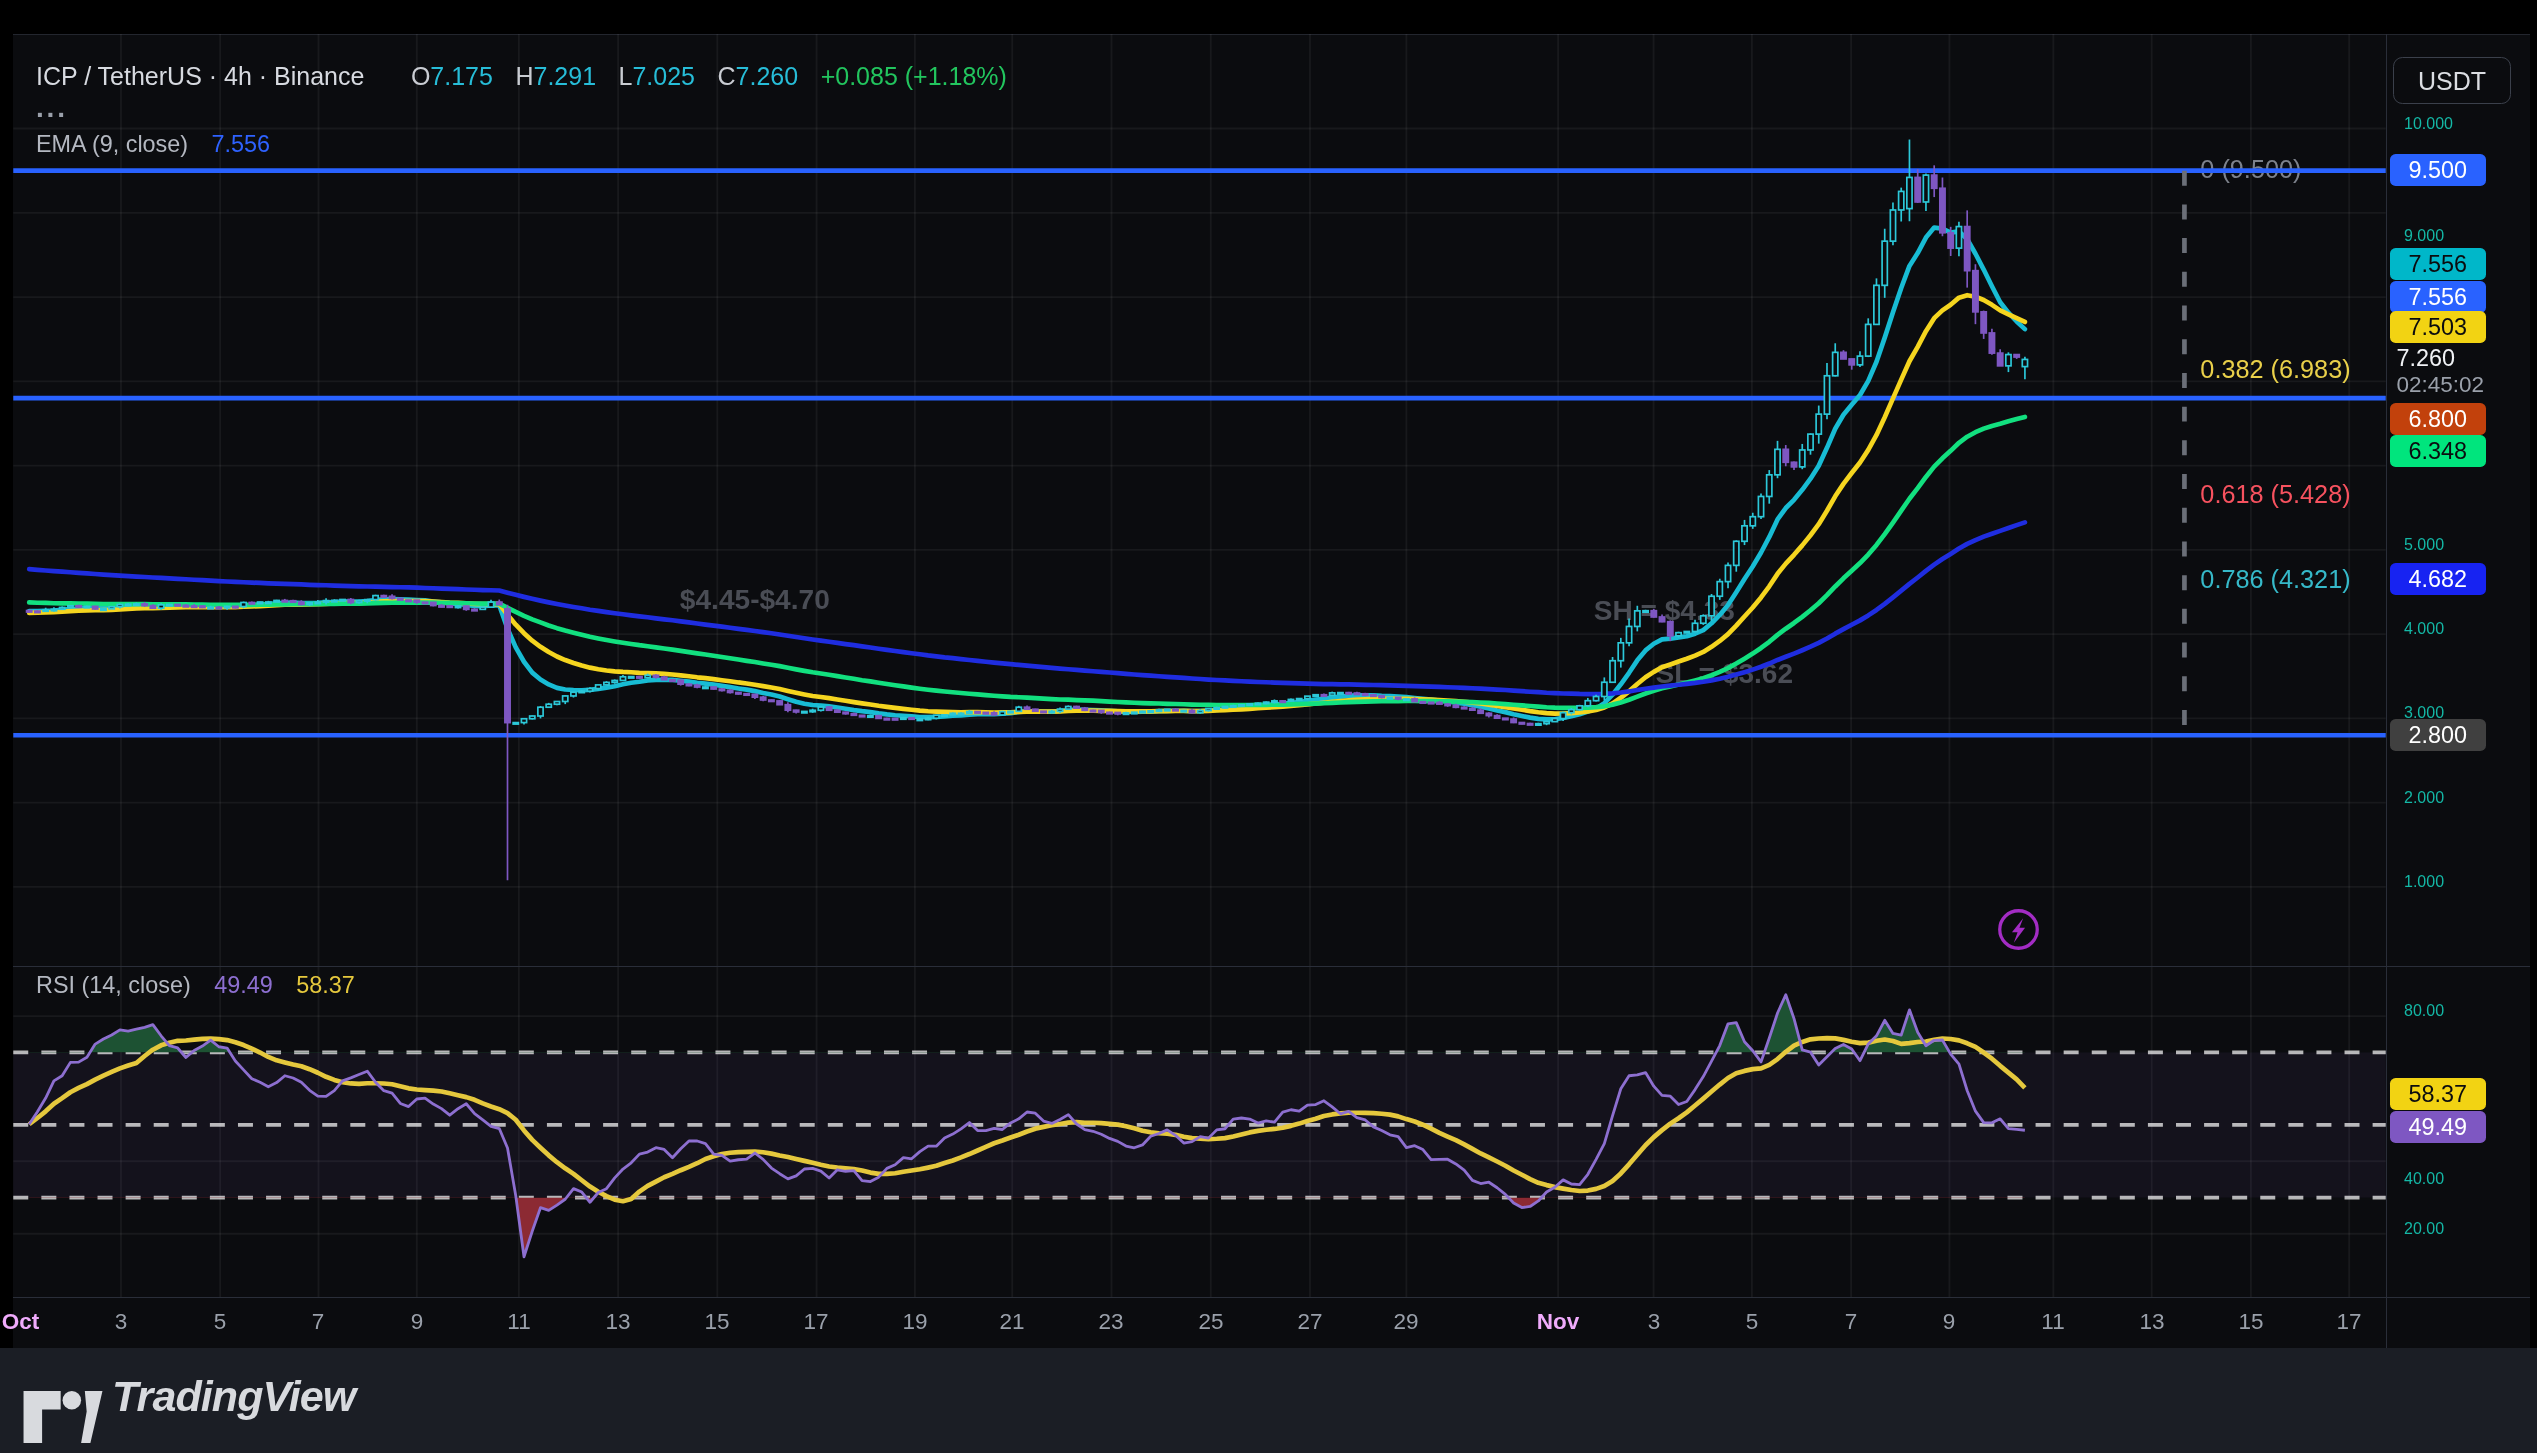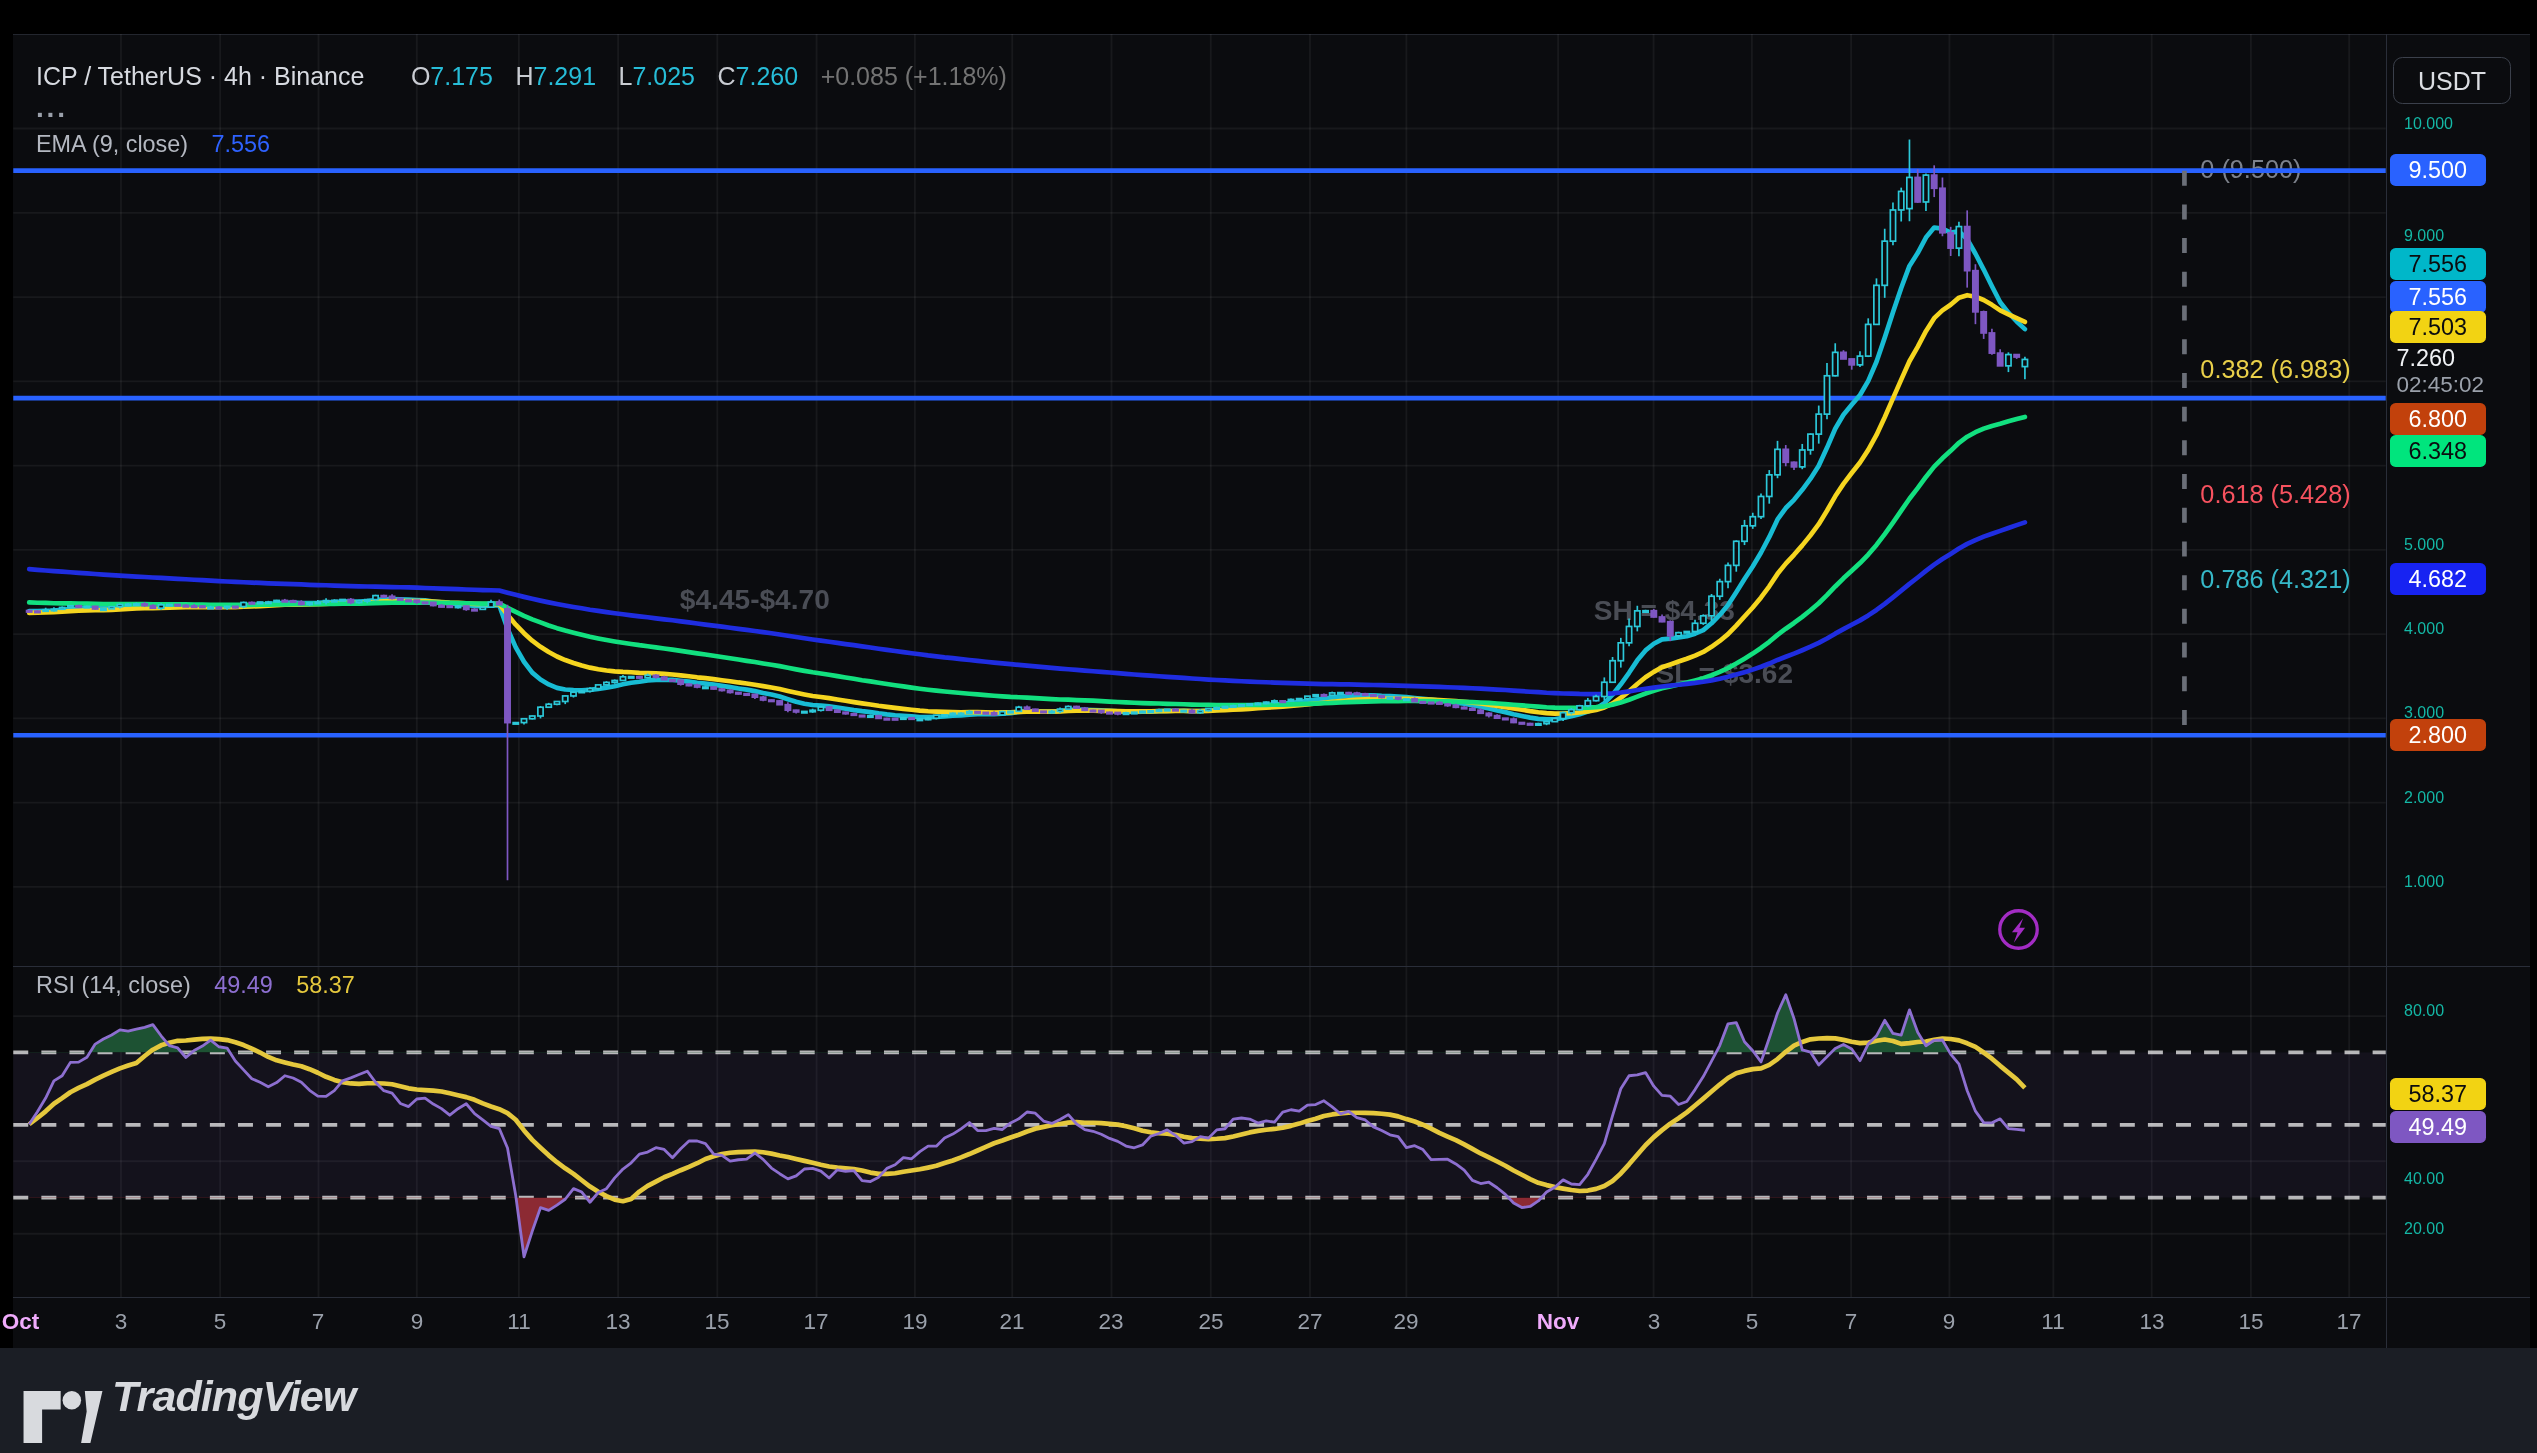--- a/index.html
+++ b/index.html
@@ -7,21 +7,21 @@
         font-family:"Liberation Sans",sans-serif;-webkit-font-smoothing:antialiased;}
   .abs{position:absolute;}
   .topbar{left:0;top:0;width:2538px;height:34px;background:#17181c;color:#d6d8db;
           font-size:23.4px;line-height:34px;padding-left:22.5px;box-sizing:border-box;}
   .chart-bg{left:13px;top:34px;width:2517px;height:1315px;background:#0b0c0f;}
   .frame{border-top:0.9px solid #23262e;}
   .legend1{left:36px;top:62px;font-size:25px;color:#d7dae0;white-space:nowrap;}
   .legend1 .sep{margin-right:24px;}
   .ohlc-l{color:#c9ccd2;margin-left:22.5px;}
   .ohlc-v{color:#27bdd8;}
-  .chg{color:#737373;margin-left:22.5px;}
+  .chg{color:#22c55e;margin-left:22.5px;}
   .more{left:36px;top:94px;font-size:28px;color:#9aa0aa;letter-spacing:2.8px;font-weight:700;line-height:28px;}
   .legend3{left:36px;top:131px;font-size:23.4px;color:#b4b8c1;white-space:nowrap;}
   .legend3 .val{color:#2e62ff;margin-left:17px;}
   .rsi-legend{left:36px;top:972px;font-size:23.4px;color:#b4b8c1;white-space:nowrap;}
   .rsi-legend .v1{color:#8d6fd0;margin-left:17px;}
   .rsi-legend .v2{color:#e5c83d;margin-left:17px;}
   .usdt-btn{left:2393px;top:57px;width:118px;height:47px;border:1.9px solid #3b404b;border-radius:9.4px;
             color:#dbdde2;font-size:25px;text-align:center;line-height:45px;box-sizing:border-box;background:transparent;cursor:pointer;}
   .axis-col{left:2386px;top:34px;width:152px;height:1315px;border-left:0.9px solid #2a2e39;box-sizing:border-box;}
   .ax-label{position:absolute;left:17px;font-size:16px;color:#14b8a6;}
@@ -632,21 +632,21 @@
       <div class="ax-label" style="top: 968px;">80.00</div>
       <div class="ax-label" style="top: 1113px; margin-top: 23px;">40.00</div>
       <div class="ax-label" style="top: 1186px;">20.00</div>
       <div class="badge" style="top: 120px; background: rgb(41, 98, 255); color: rgb(255, 255, 255);">9.500</div>
       <div class="badge" style="top: 214px; background: rgb(0, 183, 201); color: rgb(11, 12, 15);">7.556</div>
       <div class="badge" style="top: 247px; background: rgb(41, 98, 255); color: rgb(255, 255, 255);">7.556</div>
       <div class="badge" style="top: 277px; background: rgb(242, 211, 19); color: rgb(11, 12, 15);">7.503</div>
       <div class="badge" style="top: 369px; background: #c2410c; color: rgb(255, 255, 255);">6.800</div>
       <div class="badge" style="top: 401px; background: rgb(0, 229, 125); color: rgb(11, 12, 15);">6.348</div>
       <div class="badge" style="top: 529px; background: rgb(23, 35, 242); color: rgb(255, 255, 255);">4.682</div>
-      <div class="badge" style="top: 685px; background: #c2410c; color: rgb(255, 255, 255);">2.800</div>
+      <div class="badge" style="top: 685px; background: #404040; color: rgb(255, 255, 255);">2.800</div>
       <div class="badge" style="top: 1044px; background: rgb(242, 211, 19); color: rgb(11, 12, 15);">58.37</div>
       <div class="badge" style="top: 1077px; background: rgb(126, 87, 194); color: rgb(255, 255, 255);">49.49</div>
       <div class="lastpx" style="top: 311px;">7.260</div>
       <div class="countdown" style="top: 338px;">02:45:02</div>
     </div>
 
   <div class="abs sep-line" style="left:13px;top:966px;width:2517px;height:0.9px;"></div>
 
   <div class="abs time-axis" id="time-axis">
       <div class="t-label t-strong" style="left: 7.5px;">Oct</div>

